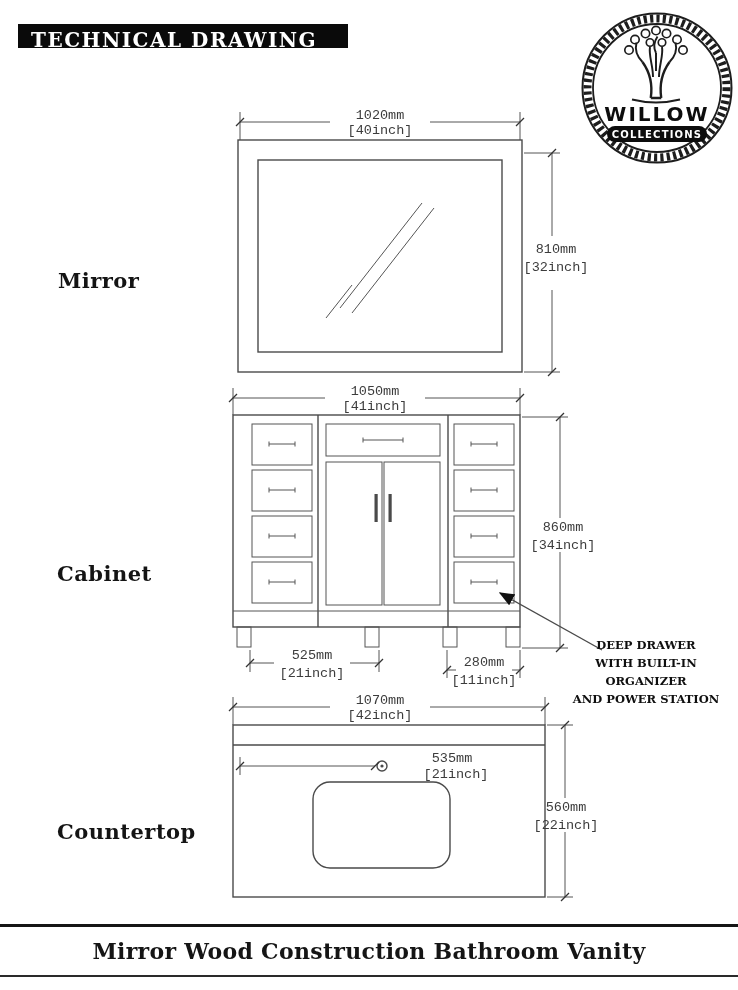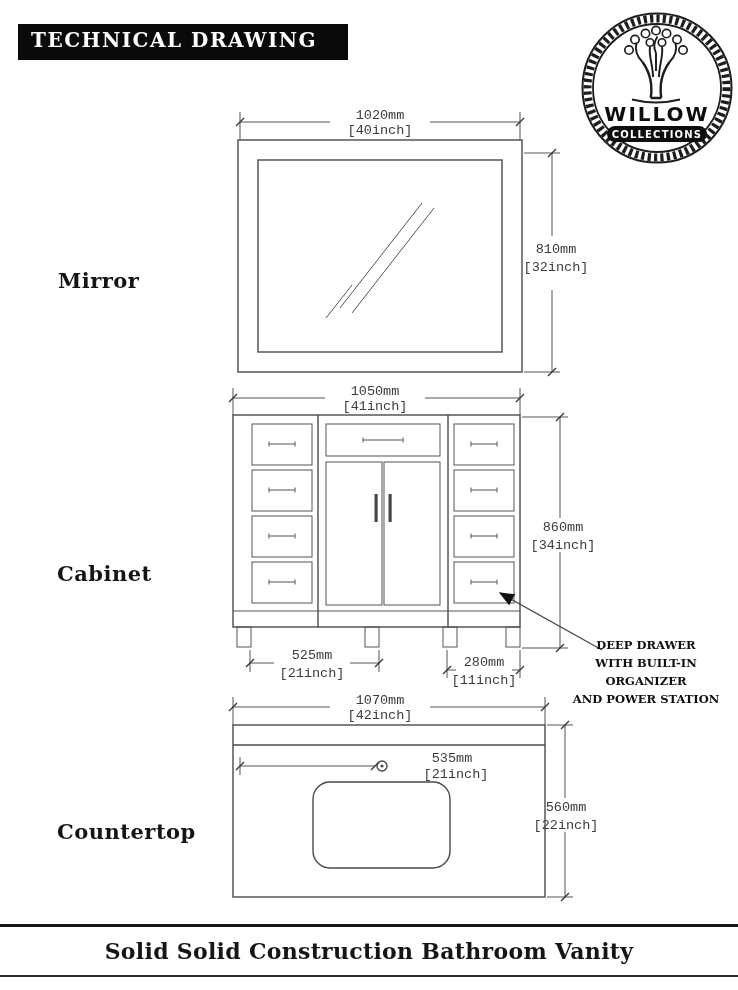--- a/index.html
+++ b/index.html
@@ -2,21 +2,21 @@
 <html><head>
 <meta charset="utf-8">
 <style>
   html,body { margin:0; padding:0; background:#e8e8e8; }
   .canvas {
     position:relative; width:738px; height:990px; margin:0 auto;
     background:#ffffff; overflow:hidden;
     font-family:"DejaVu Serif", serif;
   }
   .banner {
-    position:absolute; left:18px; top:24px; width:330px; height:36px;
+    position:absolute; left:18px; top:24px; width:330px; height:24px;
     background:#0a0a0a; color:#ffffff; box-sizing:border-box;
     font:bold 20px "DejaVu Serif", serif; letter-spacing:1.5px;
     line-height:32px; padding-left:13px;
   }
   .footer-title {
     position:absolute; left:0; top:938px; width:738px; text-align:center;
     font:bold 22px "DejaVu Serif", serif; color:#151515; letter-spacing:0.3px;
   }
   .rule-thick { position:absolute; left:0; top:924px; width:738px; height:3px; background:#161616; }
   .rule-thin  { position:absolute; left:0; top:975px; width:738px; height:2px; background:#2a2a2a; }
@@ -244,16 +244,16 @@
         <line class="tick" x1="561" y1="901" x2="569" y2="893"></line>
       </g>
       <text x="566" y="811" text-anchor="middle" class="dim">560mm</text>
       <text x="566" y="829" text-anchor="middle" class="dim">[22inch]</text>
 
       <text x="57" y="839" class="seclabel">Countertop</text>
     </g>
   </svg>
 
   <div class="rule-thick"></div>
-  <div class="footer-title">Solid Solid Construction Bathroom Vanity</div>
+  <div class="footer-title">Mirror Wood Construction Bathroom Vanity</div>
   <div class="rule-thin"></div>
 
 </div>
 
 </body></html>

